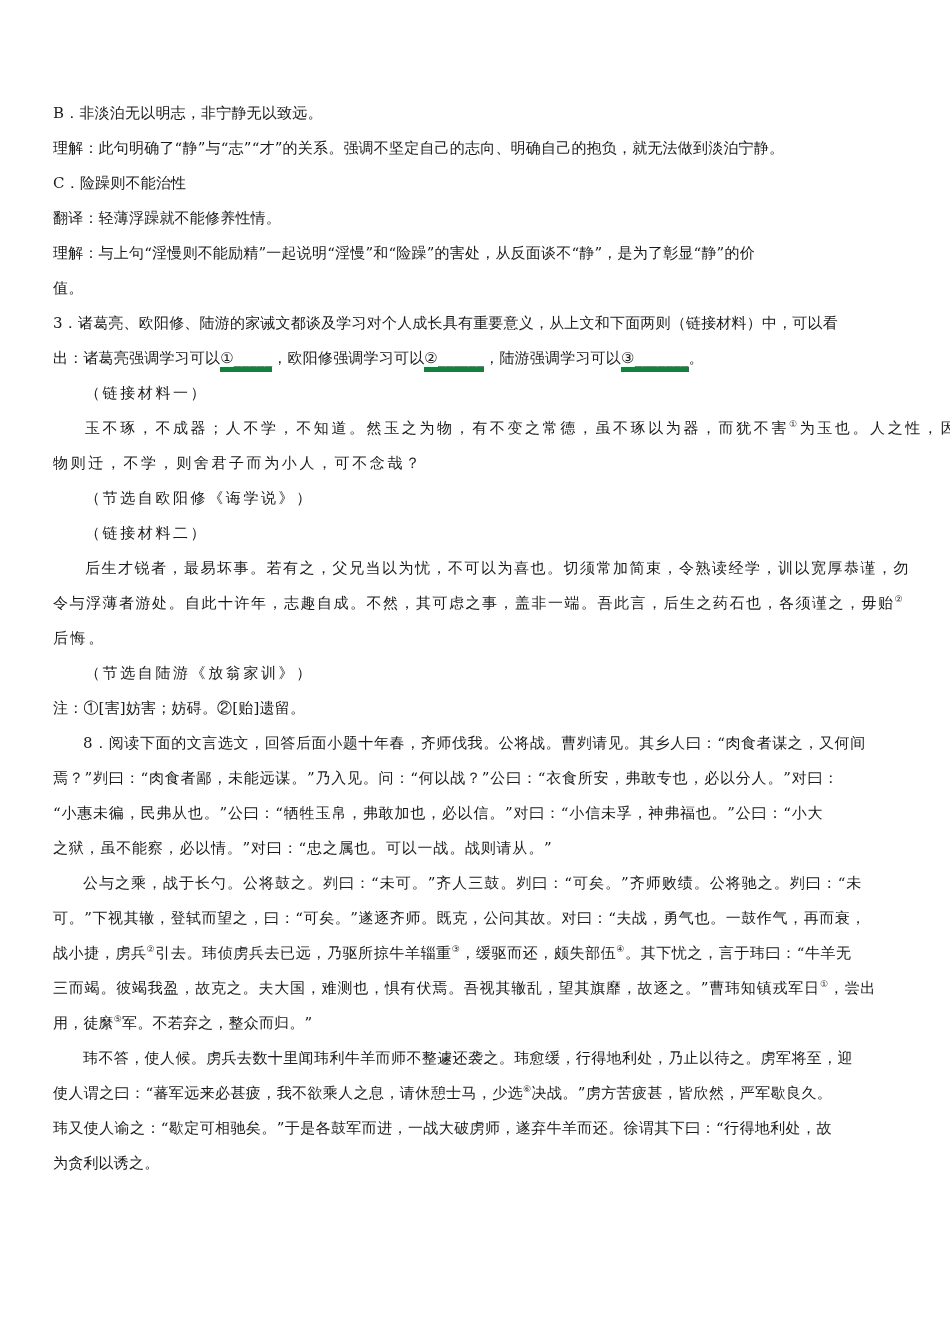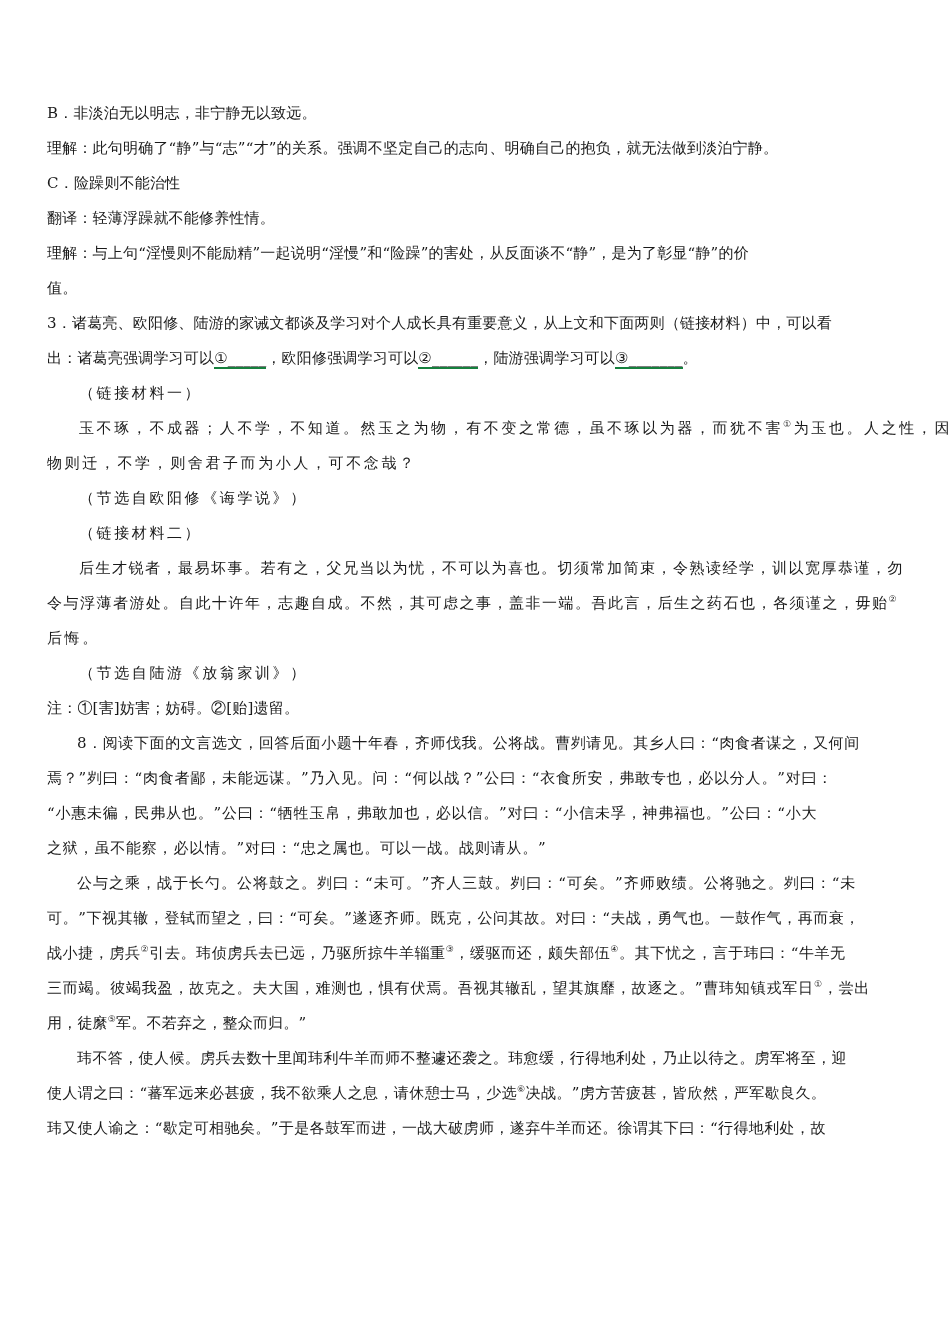--- a/index.html
+++ b/index.html
@@ -1,23 +1,23 @@
 <!DOCTYPE html>
 <html><head>
 <meta charset="utf-8">
 <style>
   html, body { margin: 0; padding: 0; background: #ffffff; }
   body { width: 950px; height: 1344px; position: relative; overflow: hidden;
          font-family: "DejaVu Serif", "Liberation Serif", serif; color: #1a1a1a; }
-  .page { position: absolute; left: 47px; top: 96px; width: 858px; }
+  .page { position: absolute; left: 53px; top: 96px; width: 858px; }
   .line { font-size: 15px; line-height: 35px; height: 35px; white-space: nowrap; letter-spacing: 0.2px; }
   .kai { font-family: "DejaVu Serif", "Liberation Serif", serif; letter-spacing: 2.6px; }
   .indent { padding-left: 30px; }
   .indent2 { padding-left: 32px; }
-  .blank { display: inline-block; border-bottom: 2px solid #15803d; line-height: 18px; }
+  .blank { display: inline-block; border-bottom: 5px solid #15803d; line-height: 18px; }
   sup { font-size: 9px; vertical-align: 6px; line-height: 0; }
 </style>
 </head>
 <body>
 
 <div class="page">
   <div class="line">B．非淡泊无以明志，非宁静无以致远。</div>
   <div class="line">理解：此句明确了“静”与“志”“才”的关系。强调不坚定自己的志向、明确自己的抱负，就无法做到淡泊宁静。</div>
   <div class="line">C．险躁则不能治性</div>
   <div class="line">翻译：轻薄浮躁就不能修养性情。</div>
@@ -49,13 +49,14 @@
 
   <div class="line kai indent" style="letter-spacing:1px">公与之乘，战于长勺。公将鼓之。刿曰：“未可。”齐人三鼓。刿曰：“可矣。”齐师败绩。公将驰之。刿曰：“未</div>
   <div class="line kai" style="letter-spacing:0.6px">可。”下视其辙，登轼而望之，曰：“可矣。”遂逐齐师。既克，公问其故。对曰：“夫战，勇气也。一鼓作气，再而衰，</div>
   <div class="line" style="letter-spacing:0.6px"><span>战小捷，虏兵</span><sup>②</sup><span>引去。玮侦虏兵去已远，乃驱所掠牛羊辎重</span><sup>③</sup><span>，缓驱而还，颇失部伍</span><sup>④</sup><span>。其下忧之，言于玮曰：“牛羊无</span></div>
   <div class="line kai" style="letter-spacing:0.8px"><span>三而竭。彼竭我盈，故克之。夫大国，难测也，惧有伏焉。吾视其辙乱，望其旗靡，故逐之。”曹玮知镇戎军日</span><sup>①</sup><span>，尝出</span></div>
   <div class="line"><span>用，徒縻</span><sup>⑤</sup><span>军。不若弃之，整众而归。”</span></div>
 
   <div class="line indent" style="letter-spacing:0.4px">玮不答，使人候。虏兵去数十里闻玮利牛羊而师不整遽还袭之。玮愈缓，行得地利处，乃止以待之。虏军将至，迎</div>
   <div class="line" style="letter-spacing:0.4px"><span>使人谓之曰：“蕃军远来必甚疲，我不欲乘人之息，请休憩士马，少选</span><sup>⑥</sup><span>决战。”虏方苦疲甚，皆欣然，严军歇良久。</span></div>
   <div class="line" style="letter-spacing:0.4px">玮又使人谕之：“歇定可相驰矣。”于是各鼓军而进，一战大破虏师，遂弃牛羊而还。徐谓其下曰：“行得地利处，故</div>
+  <div class="line">为贪利以诱之。</div>
 </div>
 
 </body></html>

